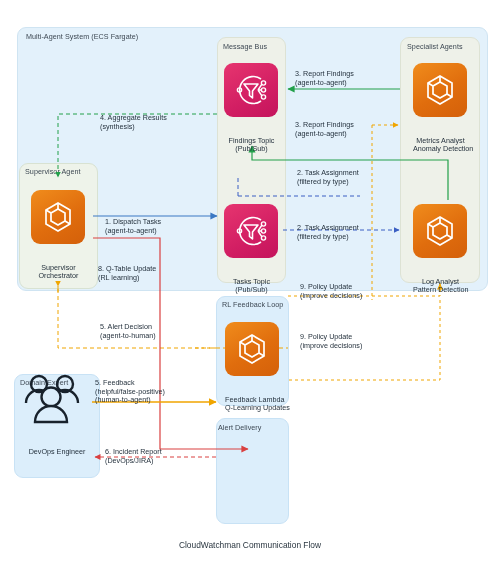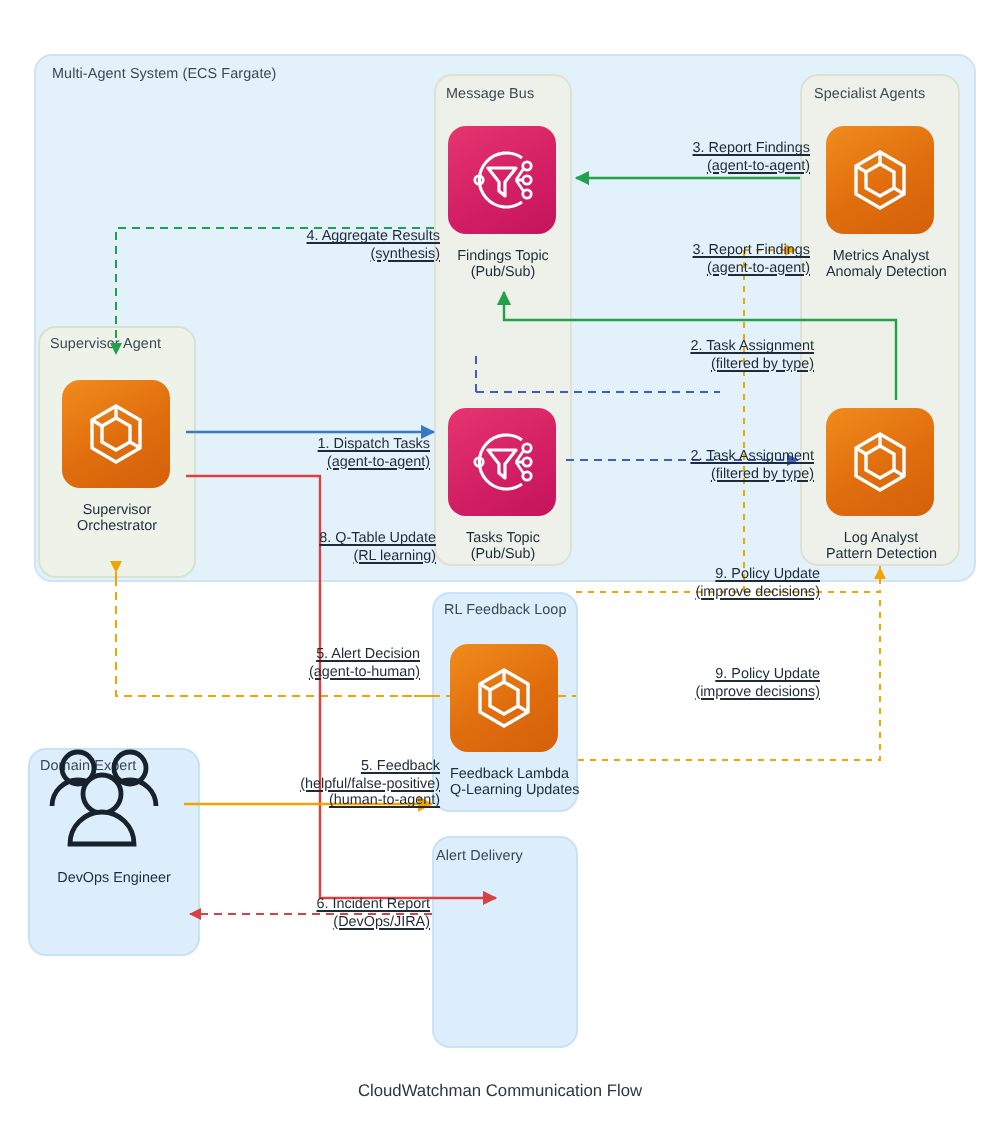--- a/index.html
+++ b/index.html
@@ -59,33 +59,33 @@
   .tile{
     width:54px;height:54px;border-radius:9px;
     display:flex;align-items:center;justify-content:center;
     box-sizing:border-box;
   }
   .tile svg{display:block;}
   .tile-orange{background:linear-gradient(150deg,#f08c1c 0%,#e06d0d 55%,#d4600a 100%);}
   .tile-pink{background:linear-gradient(150deg,#e6356f 0%,#d21e63 60%,#c4145c 100%);}
   .tile-purple{background:linear-gradient(150deg,#8040d0 0%,#7429c6 60%,#6a22bb 100%);}
   .node-caption{
-    margin-top:7px;
+    margin-top:20px;
     font-size:7.2px;line-height:8.4px;
     color:#1f2c38;text-align:center;white-space:nowrap;
   }
 
   
   .people-box{width:62px;height:58px;display:flex;align-items:center;justify-content:center;}
 
   
   .edge-label{
     position:absolute;
     font-size:7.2px;line-height:8.6px;
-    color:#1f2c38;text-align:right;white-space:nowrap;text-decoration:underline;
+    color:#1f2c38;text-align:left;white-space:nowrap;
   }
 
   
   .figure-caption{
     position:absolute;left:0;top:540px;width:500px;
     text-align:center;font-size:8.4px;color:#2a3640;
   }
 
   svg.wires{position:absolute;left:0;top:0;width:500px;height:573px;pointer-events:none;}
 </style>

